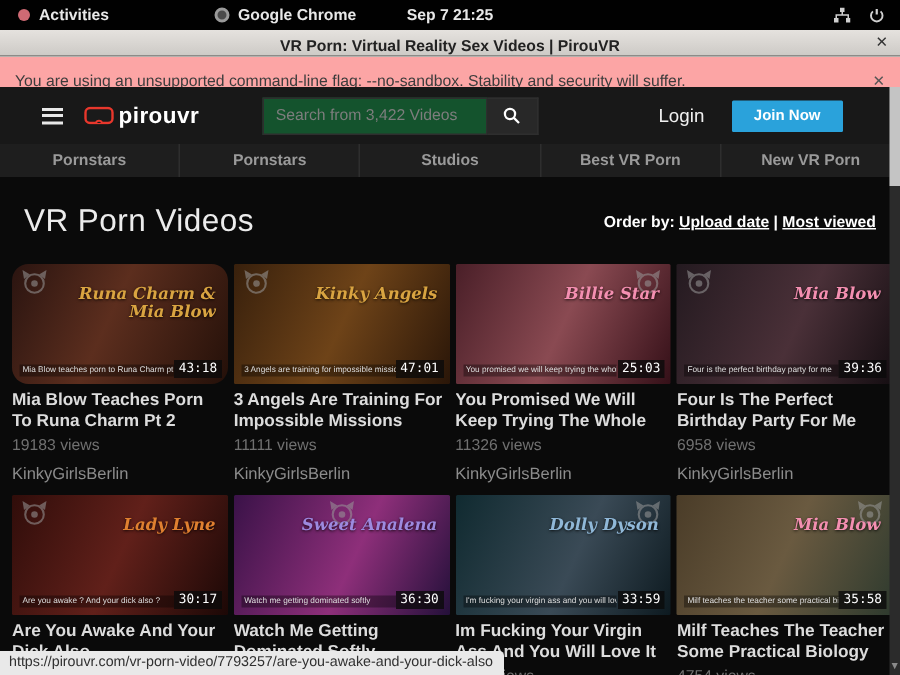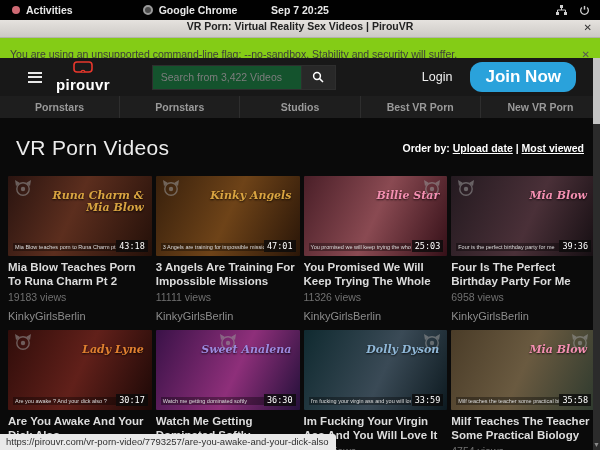--- a/index.html
+++ b/index.html
@@ -13,65 +13,65 @@
   .topbar .dot { width:8px; height:8px; border-radius:50%; background:#cf6a74; margin:0 6px 0 12px; }
   .topbar .chrome-ic { width:10px; height:10px; border-radius:50%; border:2.5px solid #9a9a9a;
             background:#4a4a4a; margin:0 6px 0 70px; }
   .topbar .clock { position:absolute; left:0; right:0; text-align:center; }
   .topbar .sysicons { margin-left:auto; display:flex; gap:12px; margin-right:10px; z-index:2; }
   .topbar svg { display:block; }
 
   
   .titlebar { position:absolute; top:20px; left:0; width:600px; height:18px;
               background:linear-gradient(#e5e2de,#cdcac6); border-bottom:1px solid #b4b1ad;
-              display:flex; align-items:flex-start; justify-content:center;
+              display:flex; align-items:flex-end; justify-content:center;
               font-size:10.5px; font-weight:bold; color:#222; }
   .titlebar .close { position:absolute; right:8px; top:2px; font-size:10px; color:#333;
                      font-weight:normal; cursor:default; }
 
   
-  .notice { position:absolute; top:38px; left:0; width:600px; height:20px; background:#84cc16;
+  .notice { position:absolute; top:38px; left:0; width:600px; height:20px; background:#fca5a5;
             border-bottom:1px solid #cfcfcf; display:flex; align-items:center;
             font-size:10.5px; color:#3c3c3c; padding:16px 10px; }
   .notice .close { margin-left:auto; color:#555; font-size:10px; }
 
   
   .site { position:absolute; top:58px; left:0; width:600px; height:392px; background:#0a0a0a;
           overflow:hidden; }
 
   .siteheader { height:38px; background:#181818; display:flex; align-items:center; }
   .hamburger { width:14px; margin-left:28px; margin-right:14px; }
   .hamburger span { display:block; height:2px; background:#e8e8e8; margin:2.5px 0; }
-  .logo { display:flex; align-items:center; gap:3px;flex-direction:column; }
+  .logo { display:flex; align-items:center; gap:3px; }
   .logo-text { color:#fff; font-weight:bold; font-size:15px; letter-spacing:.3px; }
   .searchwrap { display:flex; margin-left:42px; }
   .search-input { width:150px; height:25px; background:#14532d; border:1px solid #2e2e2e;
                   color:#bbb; font-size:10.5px; padding:0 8px; outline:none; }
   .search-input::placeholder { color:#7d7d7d; }
   .search-btn { width:34px; height:25px; background:#282828; border:1px solid #2e2e2e;
                 border-left:none; display:flex; align-items:center; justify-content:center; }
   .login { margin-left:auto; color:#f0f0f0; font-size:12.5px; margin-right:18px; }
-  .join { background:#2aa2db; color:#fff; font-weight:bold; font-size:17px;
-          padding:5px 15px; border-radius:12px; margin-right:24px; }
+  .join { background:#2aa2db; color:#fff; font-weight:bold; font-size:10px;
+          padding:5px 15px; border-radius:1px; margin-right:38px; }
 
   .navbar { height:22px; background:#1e1e1e; display:flex; }
   .navbar .nav-item { flex:1; display:flex; align-items:center; justify-content:center;
           color:#9a9a9a; font-size:10.5px; font-weight:bold; border-left:1px solid #2e2e2e; }
   .navbar .nav-item:first-child { border-left:none; }
 
   .pagehead { display:flex; align-items:center; padding:18px 16px 16px 16px; }
   .pagehead h1 { color:#ececec; font-size:21px; font-weight:500; letter-spacing:.3px; }
   .orderby { margin-left:auto; color:#fff; font-size:10.5px; font-weight:bold; }
   .orderby a { color:#fff; text-decoration:underline; }
 
   .grid { display:grid; grid-template-columns:repeat(4,1fr); column-gap:4px;
           padding:0 5px 0 8px; }
   .card { }
   .thumb { position:relative; height:80px; overflow:hidden; border-radius:1px; background:#222; }
-  .t0 { background:linear-gradient(115deg,#2a1410 0%,#5c2e1e 45%,#241009 100%); }
+  .t0 { background:linear-gradient(115deg,#2a1410 0%,#5c2e1e 45%,#241009 100%);border-radius:11px; }
   .t1 { background:linear-gradient(115deg,#38200c 0%,#6e4318 50%,#2a1608 100%); }
   .t2 { background:linear-gradient(115deg,#4a1f28 0%,#8a4a52 50%,#351018 100%); }
   .t3 { background:linear-gradient(115deg,#241a20 0%,#4a3038 55%,#150e12 100%); }
   .t4 { background:linear-gradient(115deg,#300d0a 0%,#61201a 50%,#1c0806 100%); }
   .t5 { background:linear-gradient(115deg,#3a1248 0%,#8e2f7a 55%,#24103a 100%); }
   .t6 { background:linear-gradient(115deg,#102a30 0%,#3a4a56 55%,#0d1a20 100%); }
   .t7 { background:linear-gradient(115deg,#4a3c28 0%,#6a5a40 50%,#2e3a2e 100%); }
   .overlay { position:absolute; top:14px; right:8px; max-width:70%; text-align:right;
              font-family:"DejaVu Serif", serif; font-style:italic; font-weight:bold;
              font-size:11px; line-height:1.05; text-shadow:0 1px 2px rgba(0,0,0,.8); }
@@ -103,21 +103,21 @@
 </head>
 <body>
 
 <div class="screen">
 
   <div class="topbar">
     <span class="dot"></span>
     <span>Activities</span>
     <span class="chrome-ic"></span>
     <span>Google Chrome</span>
-    <span class="clock">Sep 7  20:25</span>
+    <span class="clock">Sep 7  21:25</span>
     <span class="sysicons">
       <span>
         <svg width="11" height="11" viewBox="0 0 11 11">
             <rect x="4" y="0" width="3" height="3" fill="#cfcfcf"></rect>
             <rect x="0" y="7" width="3" height="3" fill="#cfcfcf"></rect>
             <rect x="8" y="7" width="3" height="3" fill="#cfcfcf"></rect>
             <path d="M5.5 3v2M1.5 7V5h8v2" stroke="#cfcfcf" fill="none"></path>
           </svg>
       </span>
       <span>

